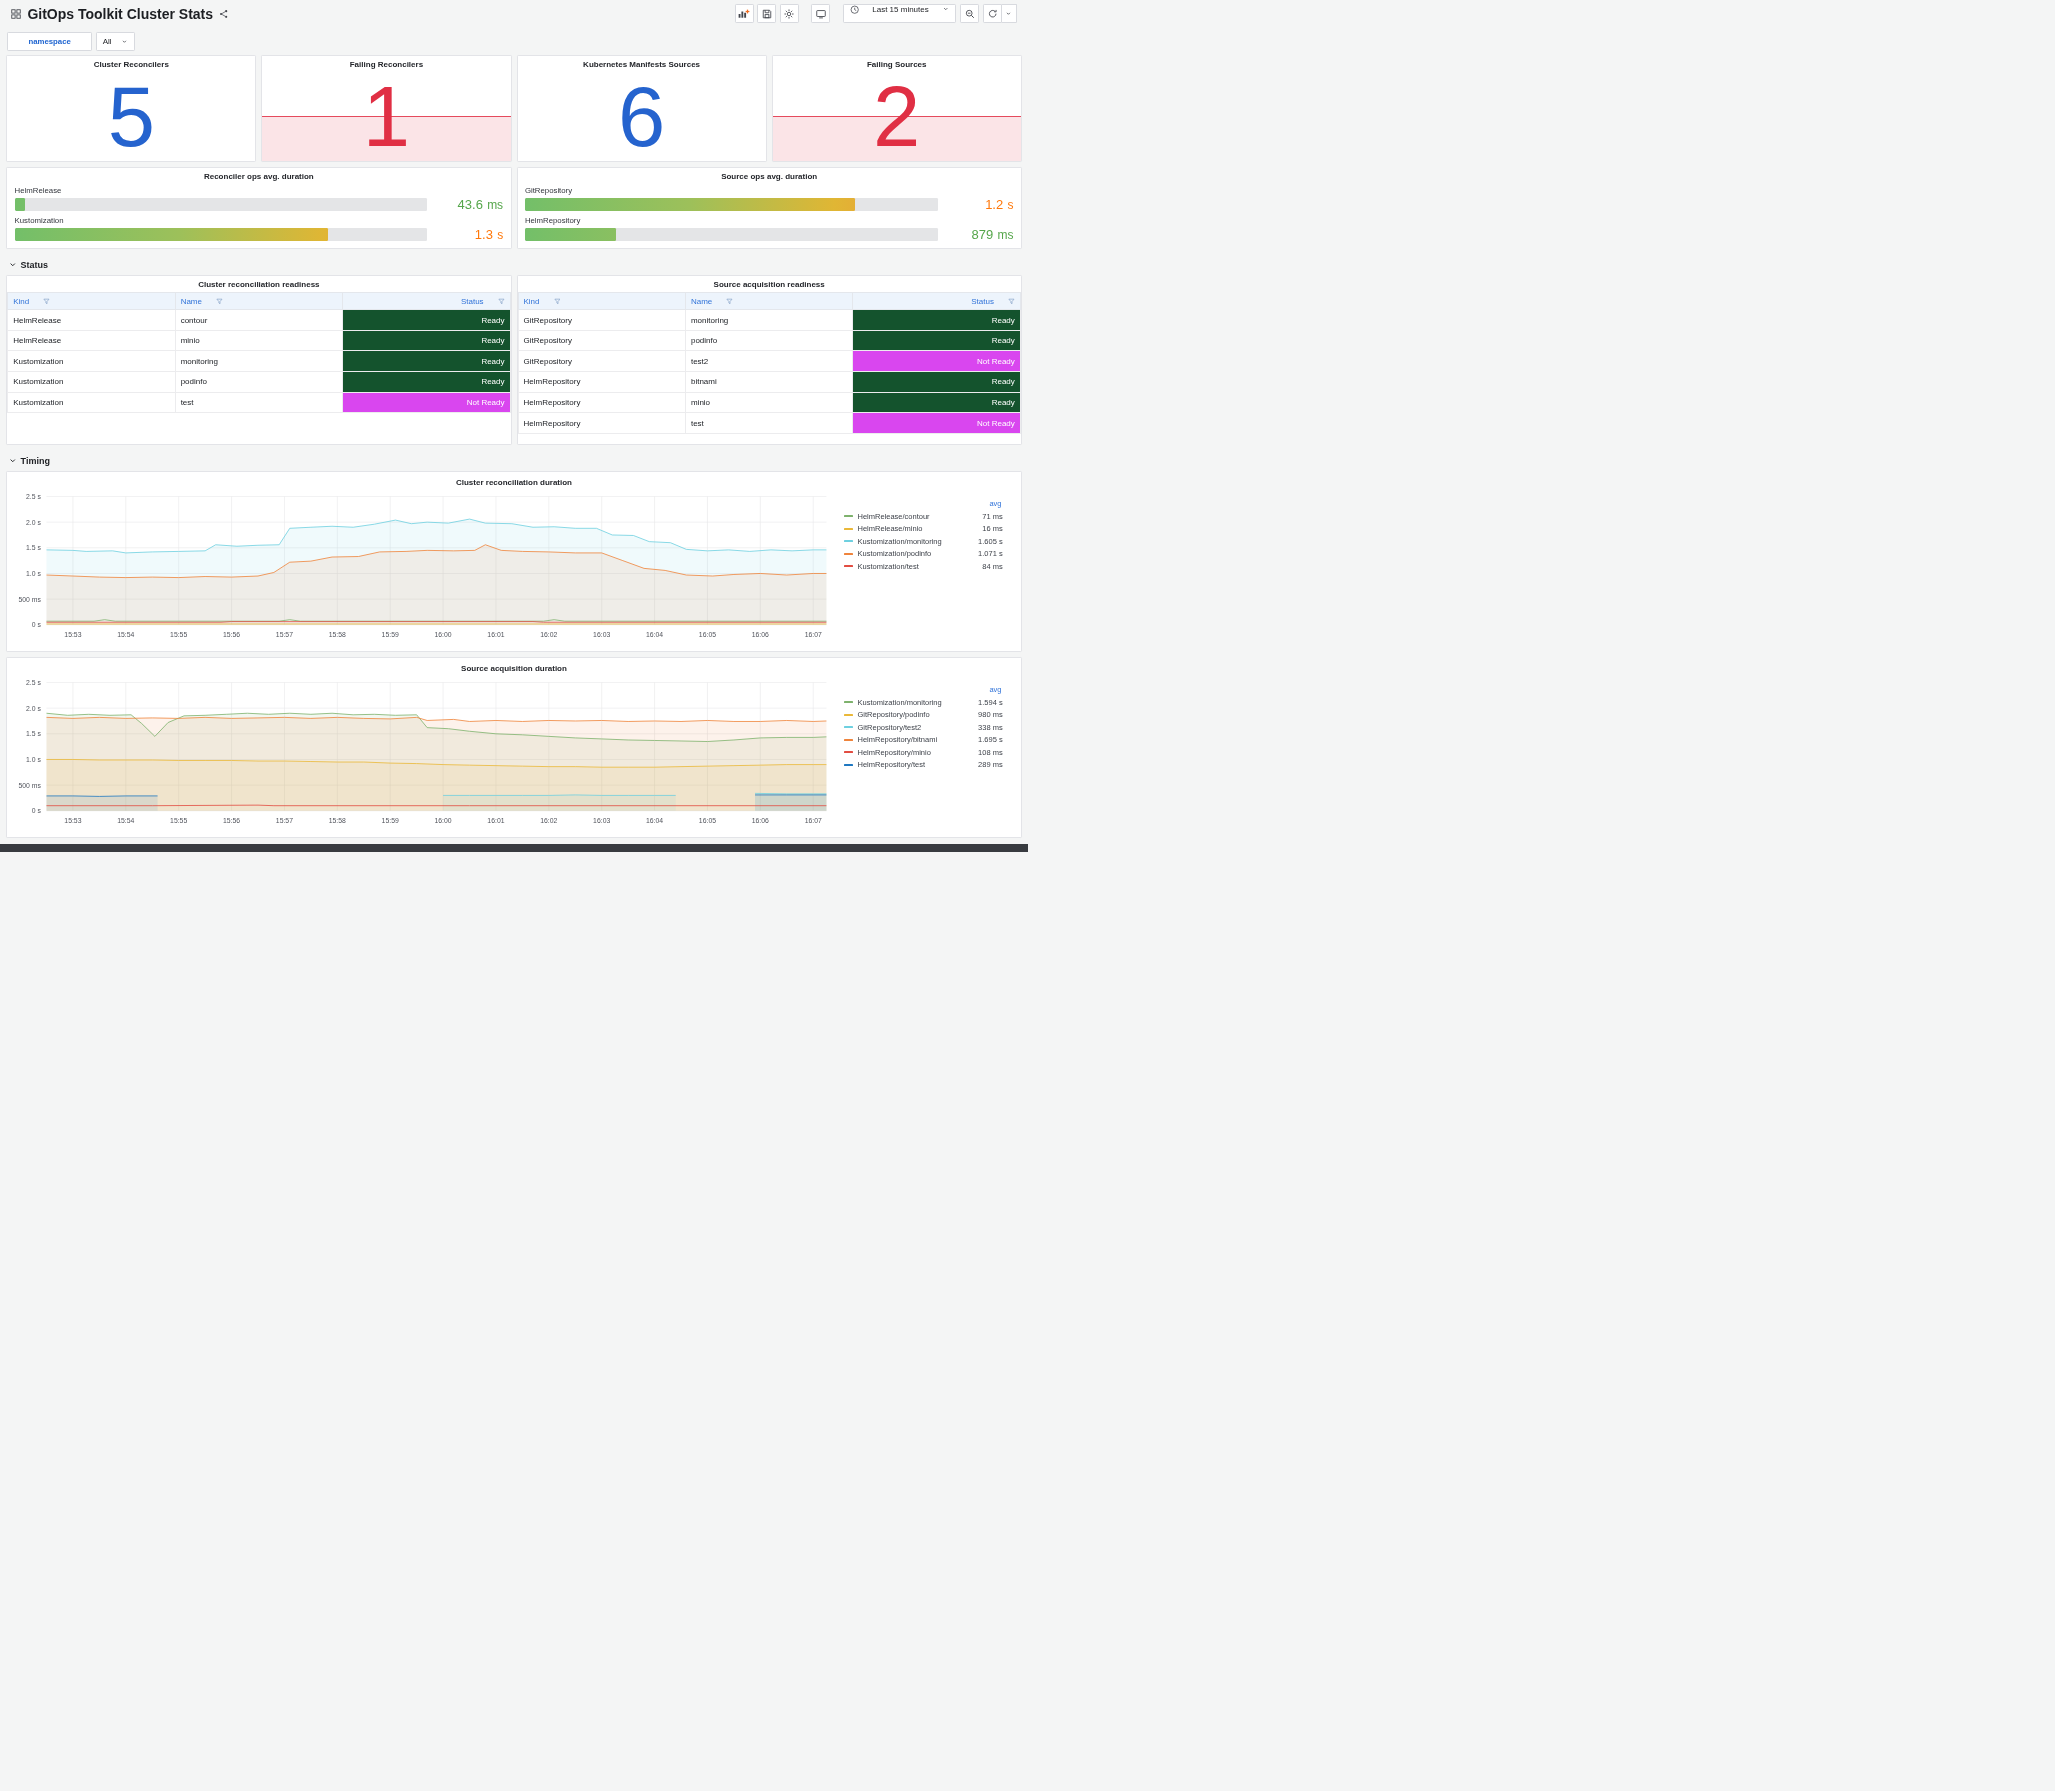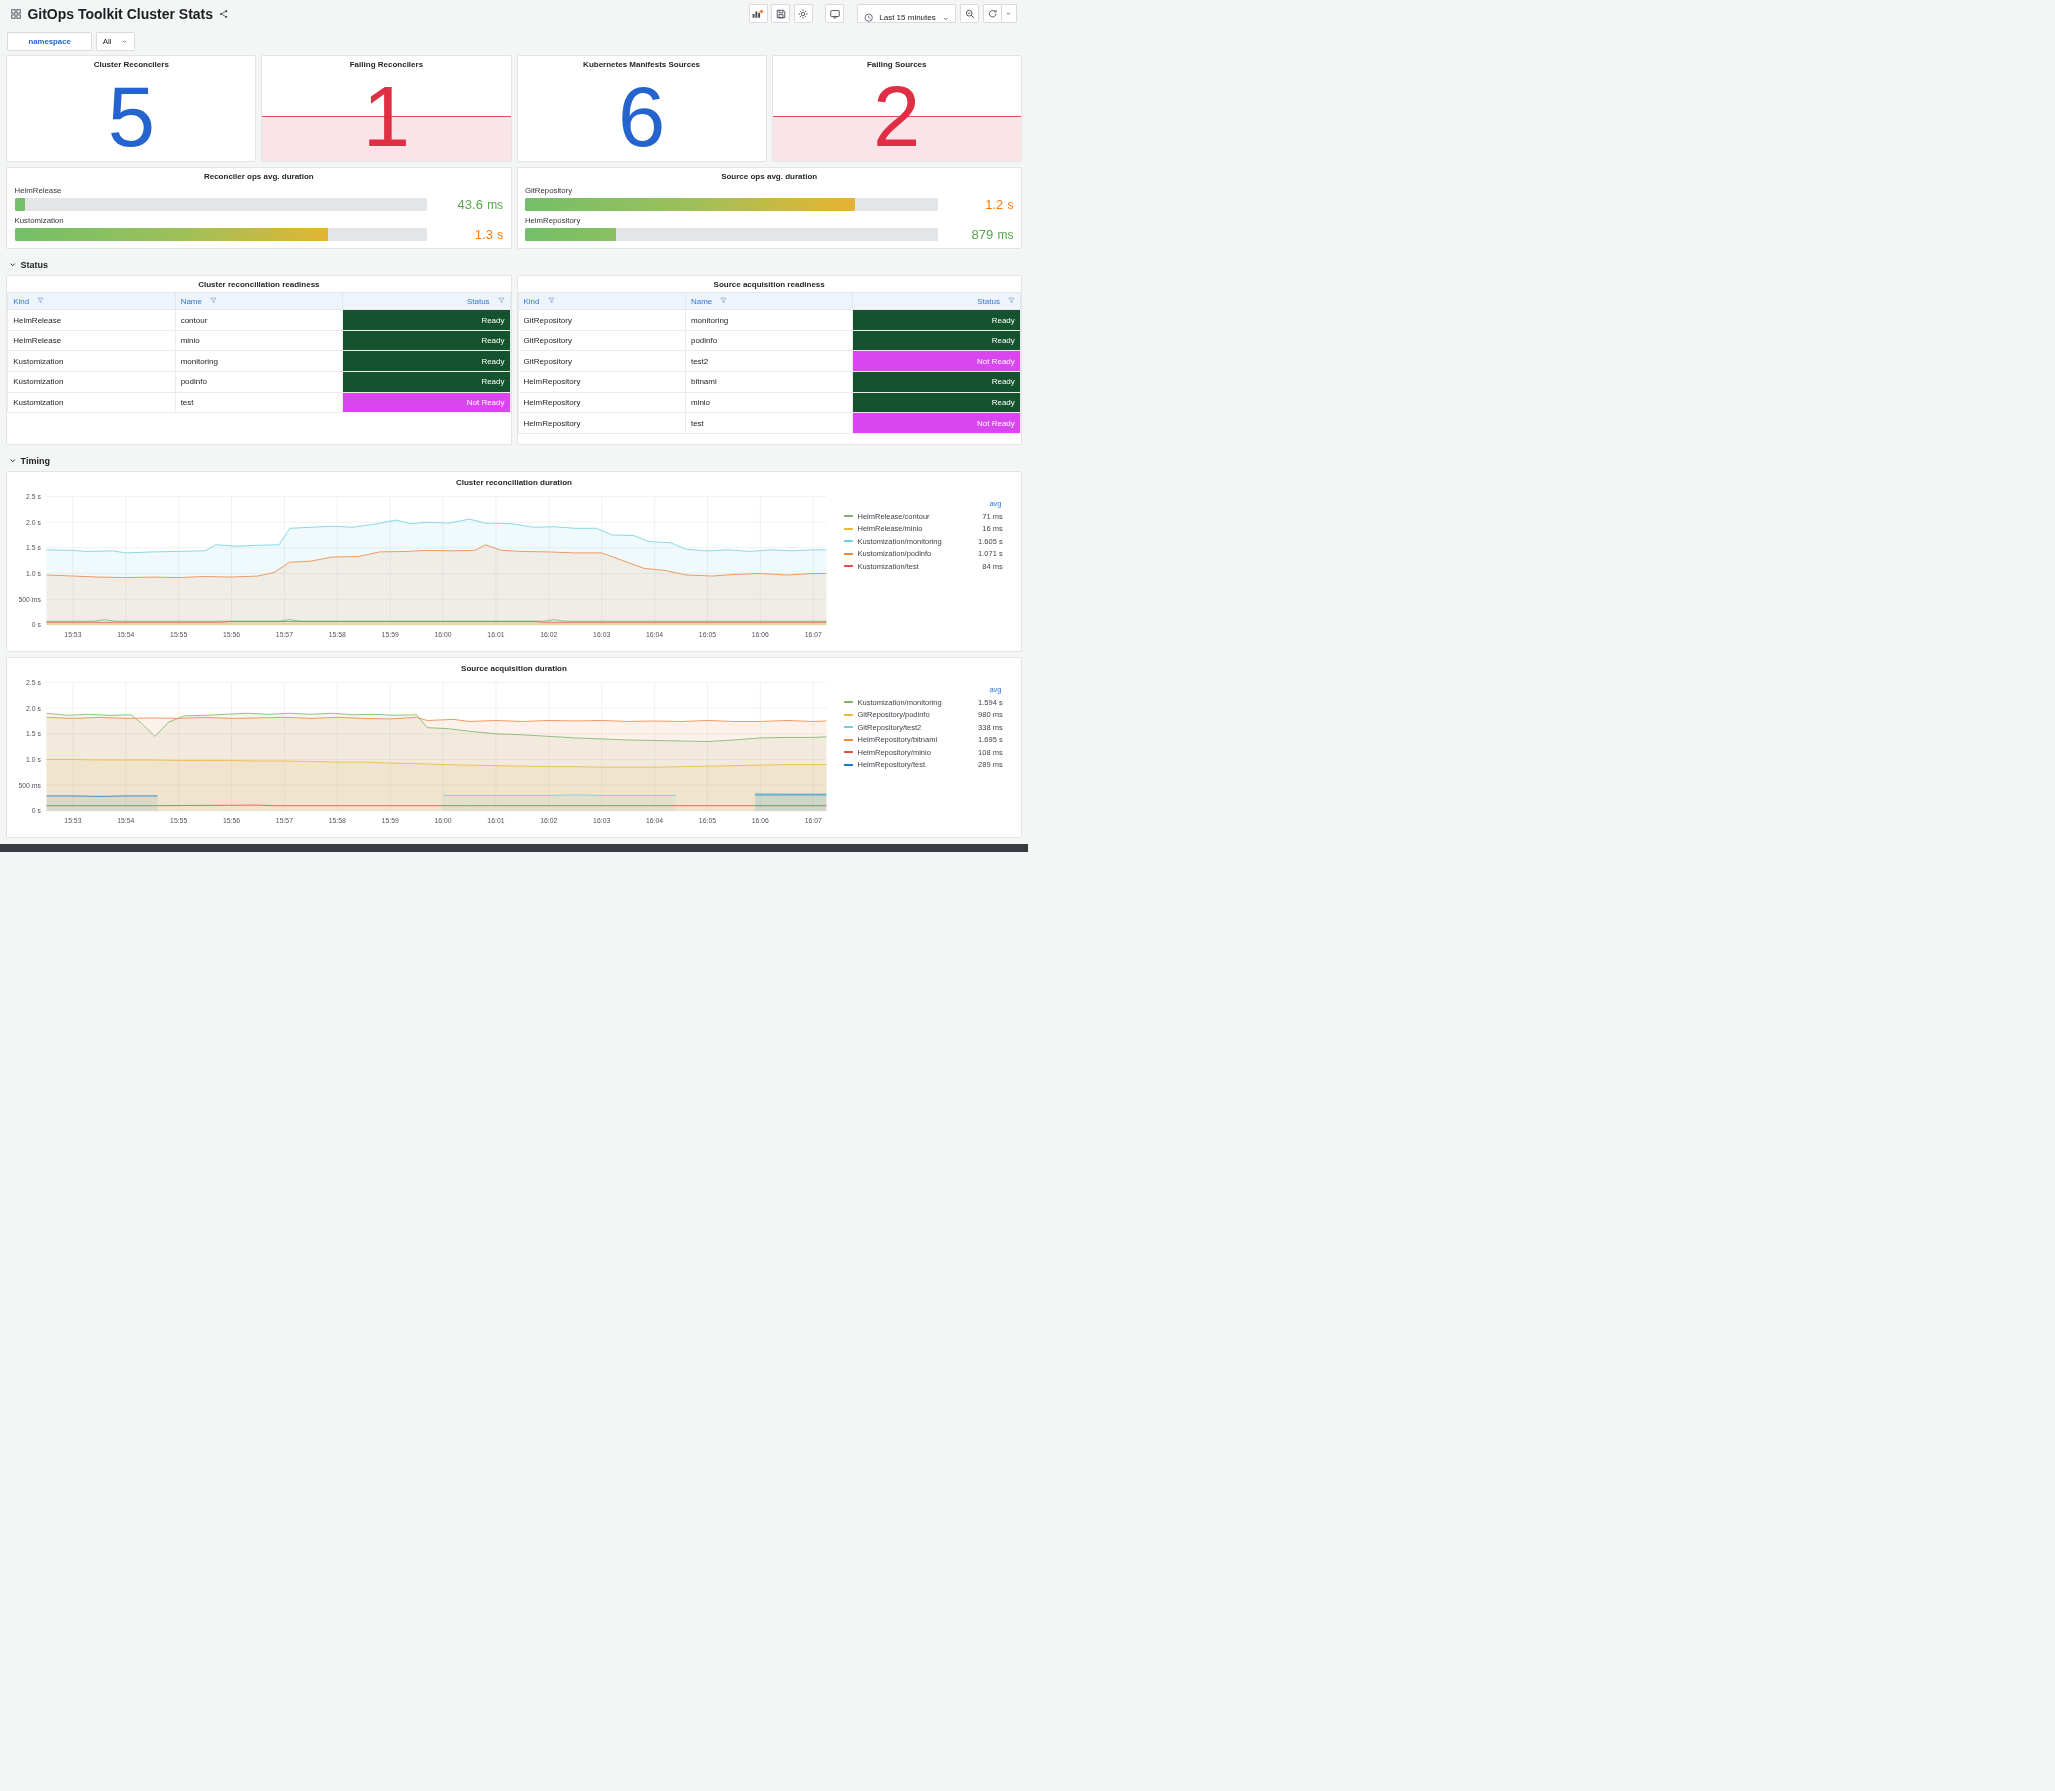--- a/index.html
+++ b/index.html
@@ -7,21 +7,21 @@
   body{font-family:"Liberation Sans","DejaVu Sans",sans-serif;color:#22252b;width:1028px;min-height:896px;font-size:8px;position:relative}
   .page{padding:0 6.2px}
   
   header{display:flex;justify-content:space-between;align-items:center;height:27.5px;padding:0 5px}
   .h-left{display:flex;align-items:center;gap:6.2px}
   .h-title{font-size:14px;font-weight:700;color:#1c1e22}
   .h-right{display:flex;align-items:center;gap:3.7px}
   .icon-btn{width:19px;height:19px;border:0.6px solid #d8dadf;background:#fff;border-radius:1.2px;display:flex;align-items:center;justify-content:center;cursor:pointer}
   .icon-plain{display:flex;align-items:center;justify-content:center;cursor:pointer;background:none;border:none}
   .spacer{width:5px}
-  .time-picker{display:flex;align-items:flex-end;gap:6px;height:19px;border:0.6px solid #d8dadf;background:#fff;border-radius:1.2px;padding:0 6.2px;cursor:pointer;font-size:8px;color:#1c1e22}
+  .time-picker{display:flex;align-items:flex-start;gap:13px;height:19px;border:0.6px solid #d8dadf;background:#fff;border-radius:1.2px;padding:0 6.2px;cursor:pointer;font-size:8px;color:#1c1e22}
   .btn-group{display:flex}
   .btn-group .icon-btn:first-child{border-top-right-radius:0;border-bottom-right-radius:0}
   .btn-group .icon-btn:last-child{border-left:none;border-top-left-radius:0;border-bottom-left-radius:0;width:15px}
   .ic{display:block}
   
   .submenu{display:flex;align-items:center;gap:3.7px;height:27.5px;padding:0 1.2px}
   .var-label{height:19px;display:flex;align-items:center;padding:0 20px;border:0.6px solid #d8dadf;background:#fff;border-radius:1.2px;color:#2166d1;font-weight:600;font-size:7.8px;cursor:pointer}
   .var-value{height:19px;display:flex;align-items:center;gap:9px;padding:0 6.2px;border:0.6px solid #d8dadf;background:#fff;border-radius:1.2px;color:#1c1e22;cursor:pointer}
   
   .panel{background:#fff;border:0.6px solid #e3e4e8;border-radius:1.2px}
@@ -44,21 +44,21 @@
   .gauge-track{flex:1;height:13px;background:#e4e5e7;border-radius:1.2px;overflow:hidden}
   .gauge-fill{height:100%;border-radius:1.2px;background-image:linear-gradient(to right,#73bf69 0%,#9dc05a 40%,#e0b634 75%,#f2933d 100%);background-repeat:no-repeat}
   .gauge-value{width:67px;text-align:right;font-size:13px;font-weight:500;white-space:nowrap}
   .gauge-value .unit{font-size:12px;margin-left:0.6px}
   
   .section-header{display:flex;align-items:center;gap:4.4px;height:21px;padding:0 2.5px;font-weight:600;font-size:9px;color:#1c1e22;cursor:pointer}
   
   .table-panel{height:170px;overflow:hidden}
   table{width:100%;border-collapse:collapse;table-layout:fixed}
   th{background:#edf4fc;color:#3274d9;font-weight:500;font-size:8px;text-align:left;padding:3.7px 5px;border:0.6px solid #e4e7ec;cursor:pointer}
-  th .th-inner{display:flex;gap:8px}
+  th .th-inner{display:flex;align-items:center;gap:14px}
   th:last-child .th-inner{justify-content:flex-end}
   td{padding:4.4px 5px;font-size:8px;color:#1b1e23;border:0.6px solid #ececee;height:20.6px}
   td.status-cell{color:#fff;text-align:right}
   td.status-cell.ready{background:#14532d}
   td.status-cell.not-ready{background:#d946ef}
   
   .chart-panel{height:181px;padding:1.2px 5px 3.7px;margin-bottom:5px}
   .chart-body{display:flex}
   .chart{flex:none}
   .grid{stroke:#e8e8ea;stroke-width:1}

